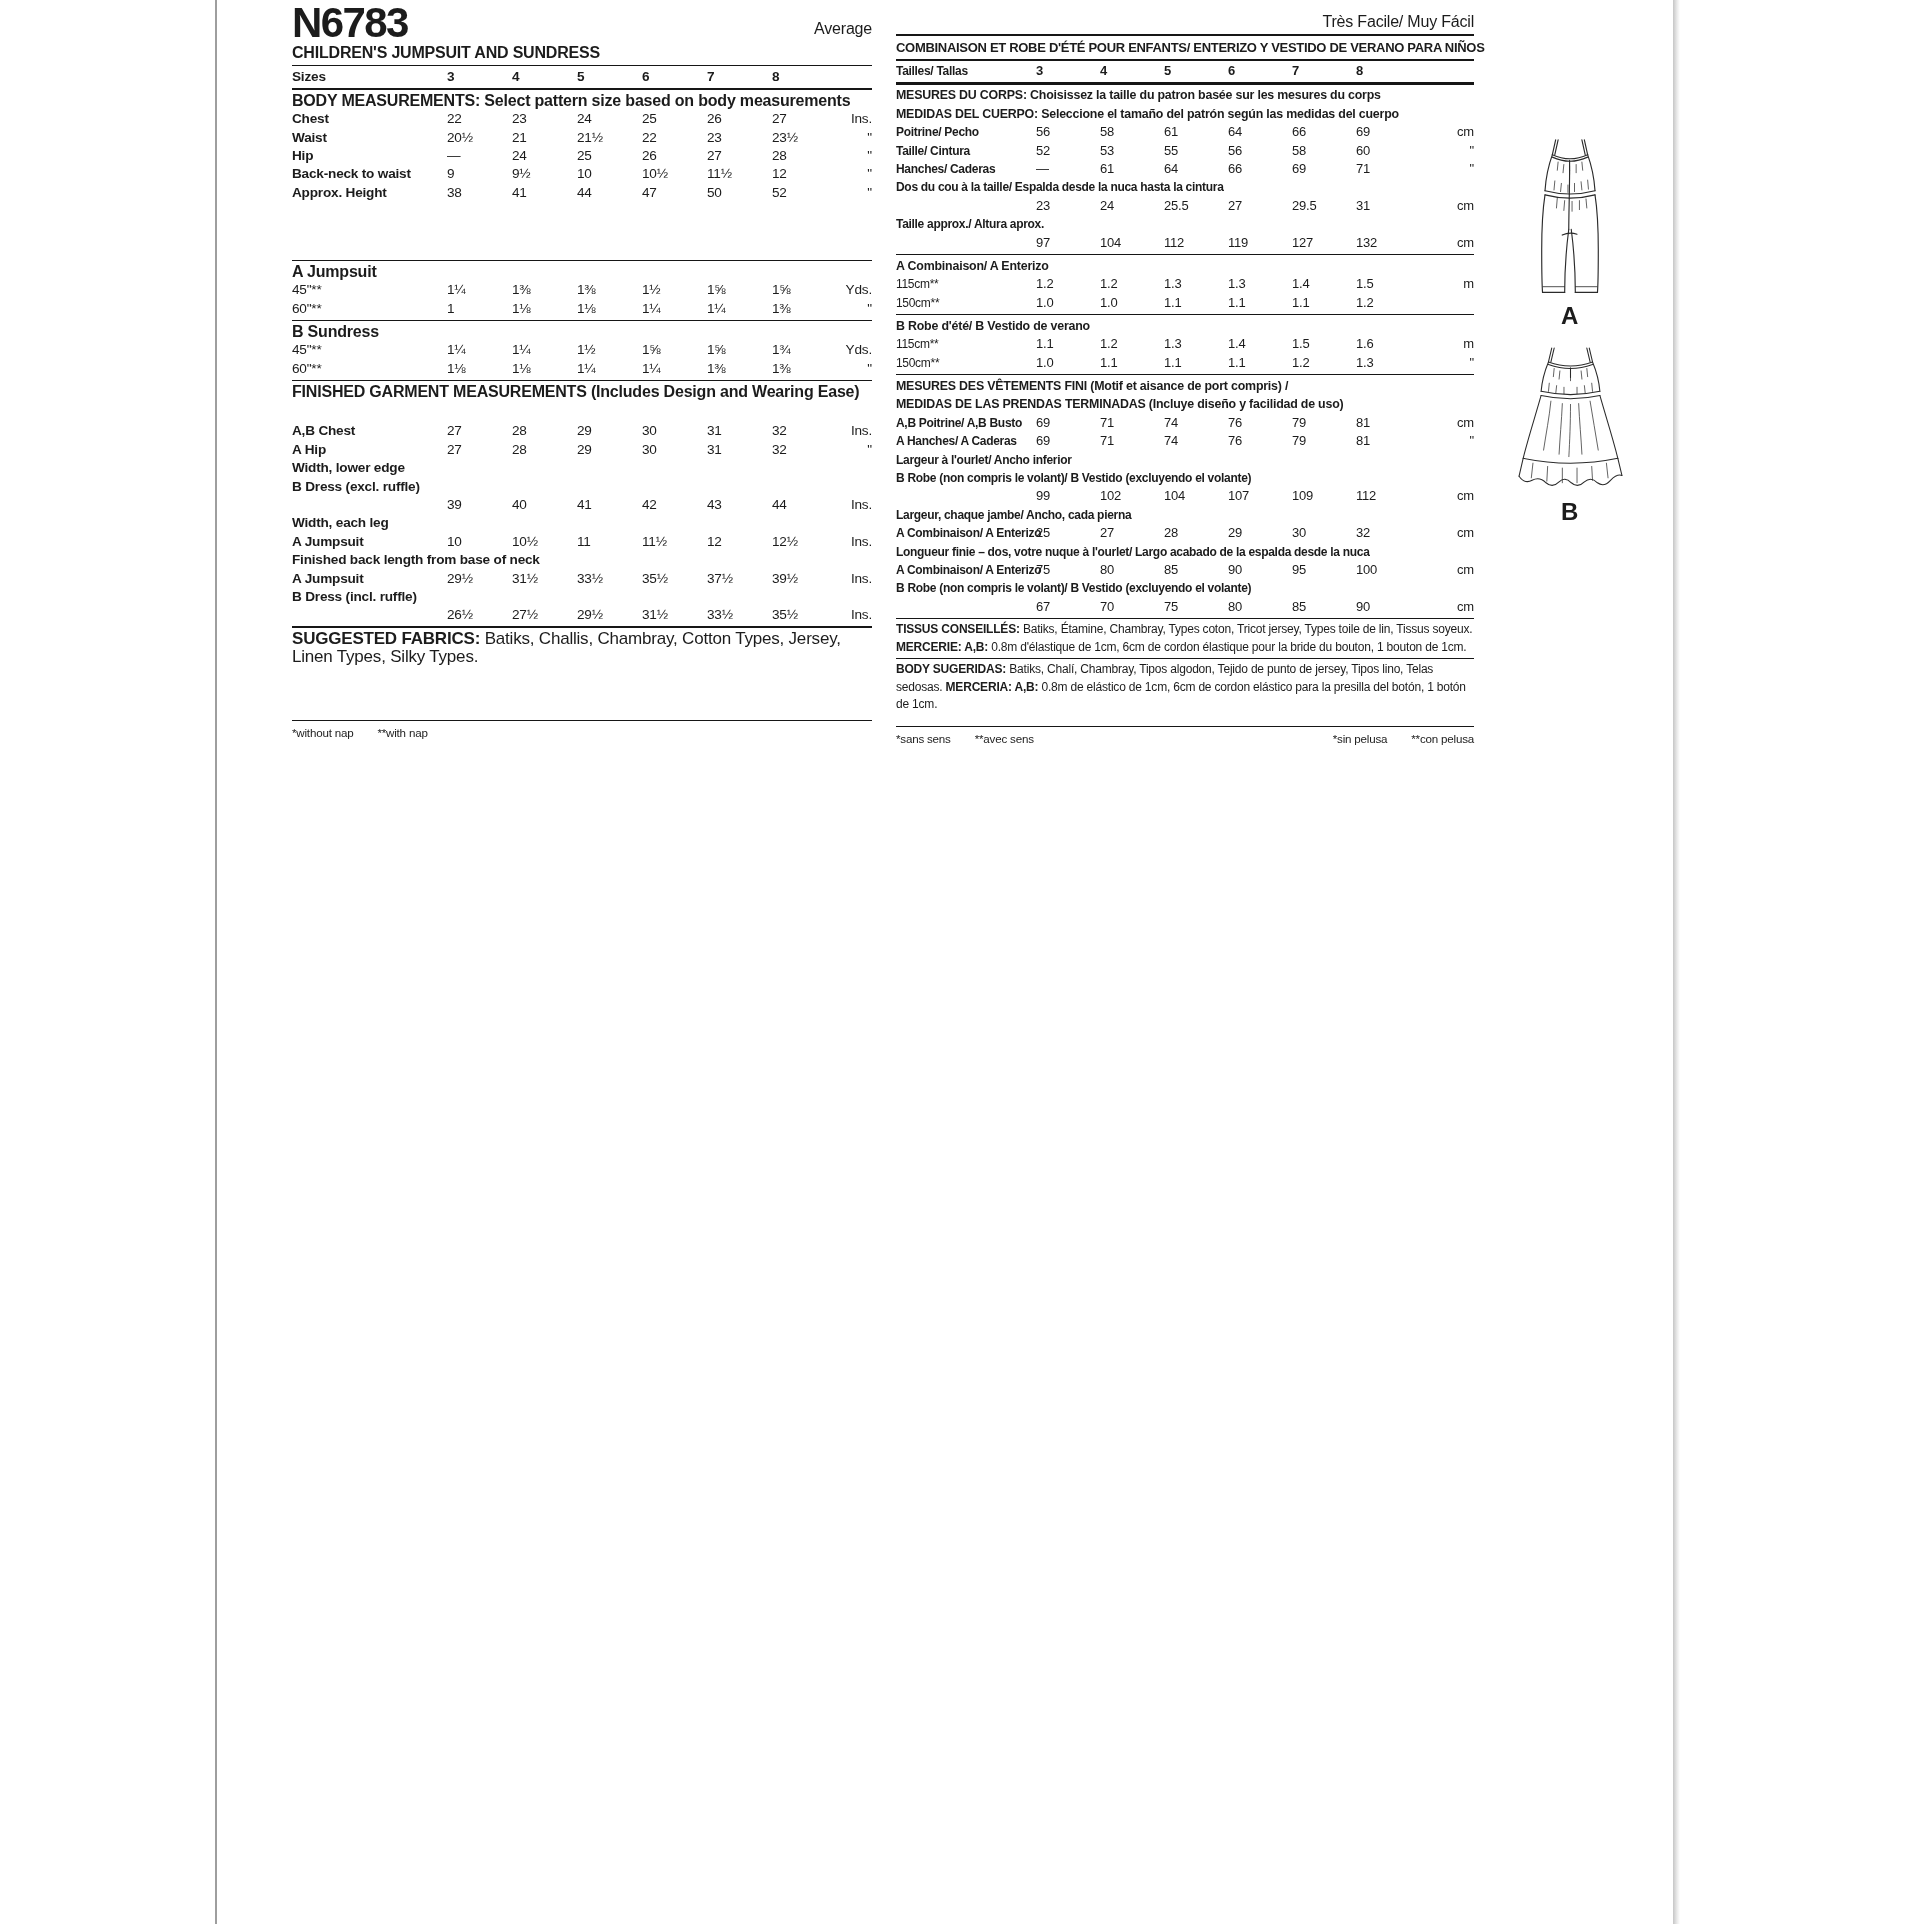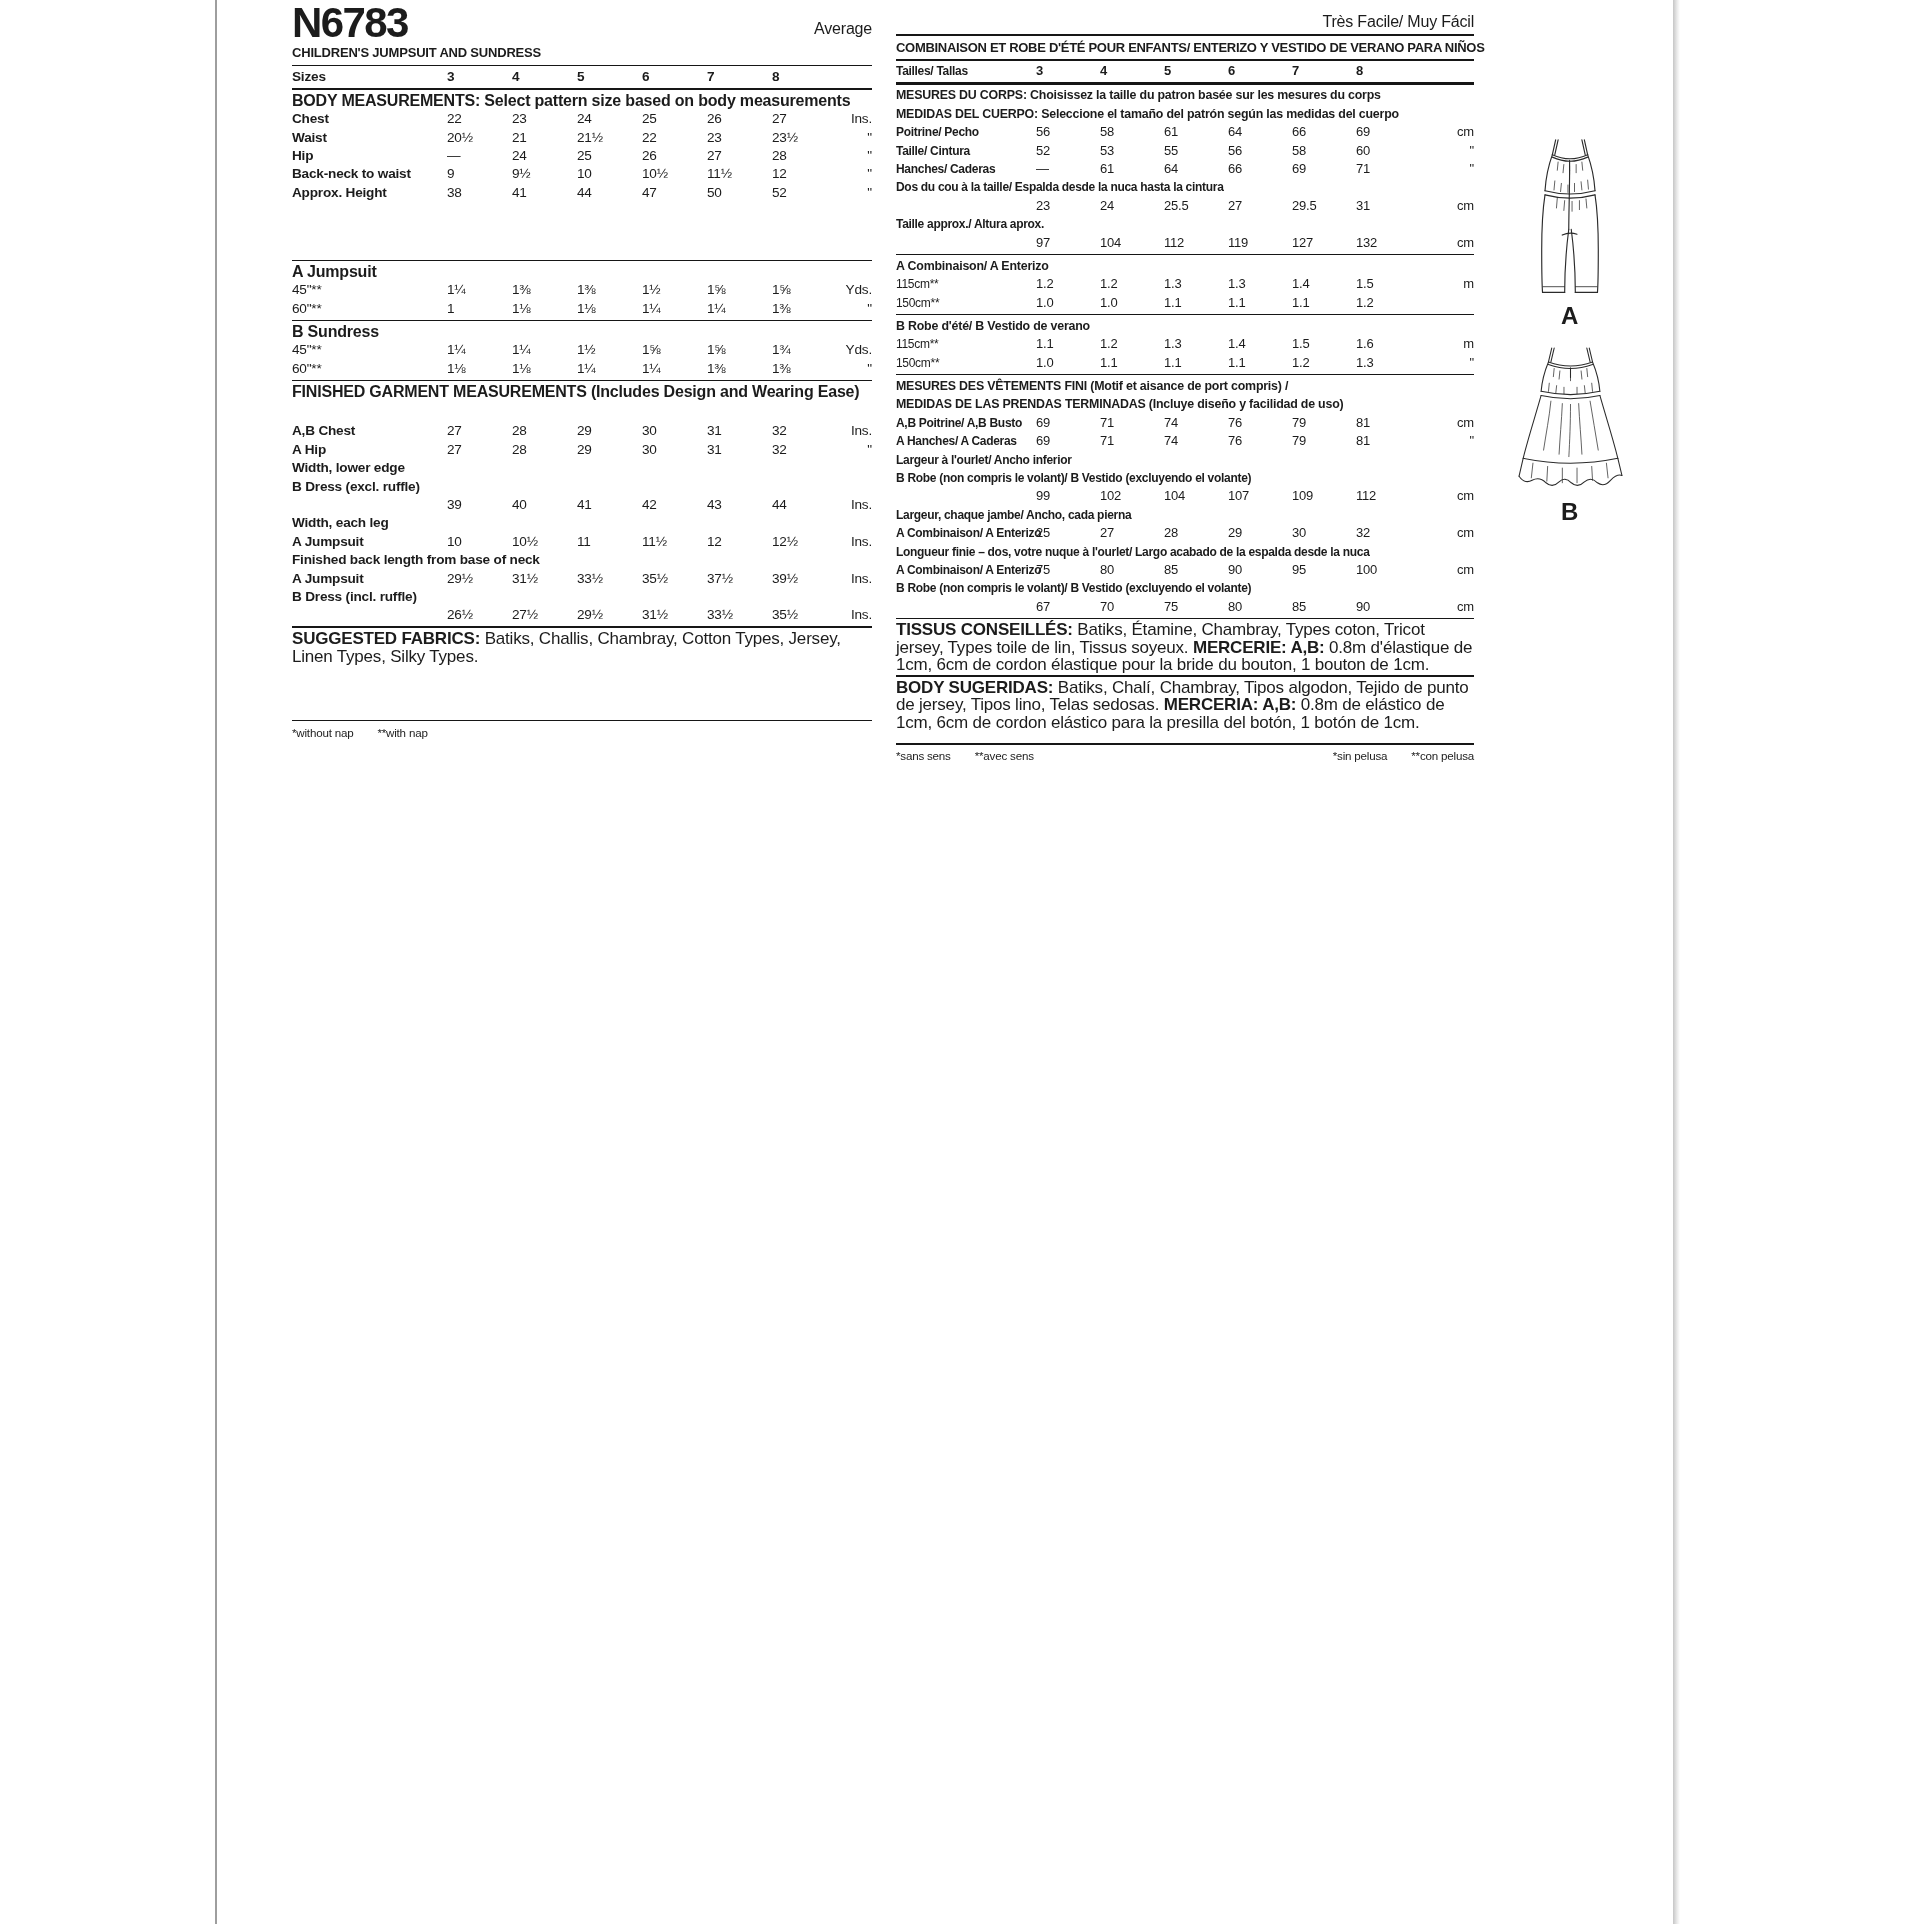--- a/index.html
+++ b/index.html
@@ -13,35 +13,35 @@
   .col-right{left:896px;width:578px;top:9.6px;}
   .header-row{height:42px;display:flex;justify-content:space-between;align-items:flex-end;}
   .pattern-number{font-size:42px;font-weight:700;letter-spacing:-1.6px;line-height:38px;}
   .difficulty{font-size:16px;font-weight:400;padding-bottom:4px;white-space:nowrap;}
   .diff-row{height:22.5px;display:flex;justify-content:flex-end;align-items:flex-end;}
   .diff-row .difficulty{padding-bottom:1.6px;}
   
   .rule{height:1.6px;background:#161616;margin:1.6px 0;}
   .rule.thick{height:2.4px;}
   .heading{font-weight:700;font-size:16px;line-height:18.4px;white-space:nowrap;}
-  .heading.title{font-size:13px;line-height:21px;}
+  .heading.title{font-size:16px;line-height:21px;}
   .col-right .heading{font-size:12.4px;}
   .col-right .heading.title{font-size:13px;line-height:20px;letter-spacing:-0.3px;}
   .trow{display:grid;grid-template-columns:155px repeat(6,65px) 1fr;
         font-size:13.6px;line-height:18.4px;align-items:baseline;}
   .col-right .trow{grid-template-columns:140px repeat(6,64px) 1fr;font-size:13px;}
   .trow .lbl{font-weight:700;white-space:nowrap;}
   .col-right .trow .lbl{font-size:12px;letter-spacing:-0.3px;}
   .trow.nb .lbl{font-weight:400;}
   .trow .lbl.span{grid-column:1 / -1;}
   .trow .v{font-weight:400;white-space:nowrap;}
   .trow.bv .v{font-weight:700;}
   .trow .u{text-align:right;font-weight:400;white-space:nowrap;}
   .para{font-size:17px;line-height:18.4px;margin:0.8px 0;}
-  .col-right .para{font-size:17px;line-height:17.6px;}
+  .col-right .para{font-size:12px;line-height:17.6px;}
   .para strong{font-weight:700;}
   .footrow{display:flex;justify-content:space-between;font-size:11.6px;line-height:17.6px;margin-top:2.4px;}
   .footrow .fl span{margin-right:24px;}
   .footrow .fr span{margin-left:24px;}
   
   .illus{position:absolute;left:1482px;top:135px;width:176px;display:flex;
          flex-direction:column;align-items:center;}
   .view{display:flex;flex-direction:column;align-items:center;}
   .view svg{display:block;}
   .view-label{font-size:24px;font-weight:700;line-height:27px;margin:3.2px 0 14.4px 0;letter-spacing:0.8px;}

